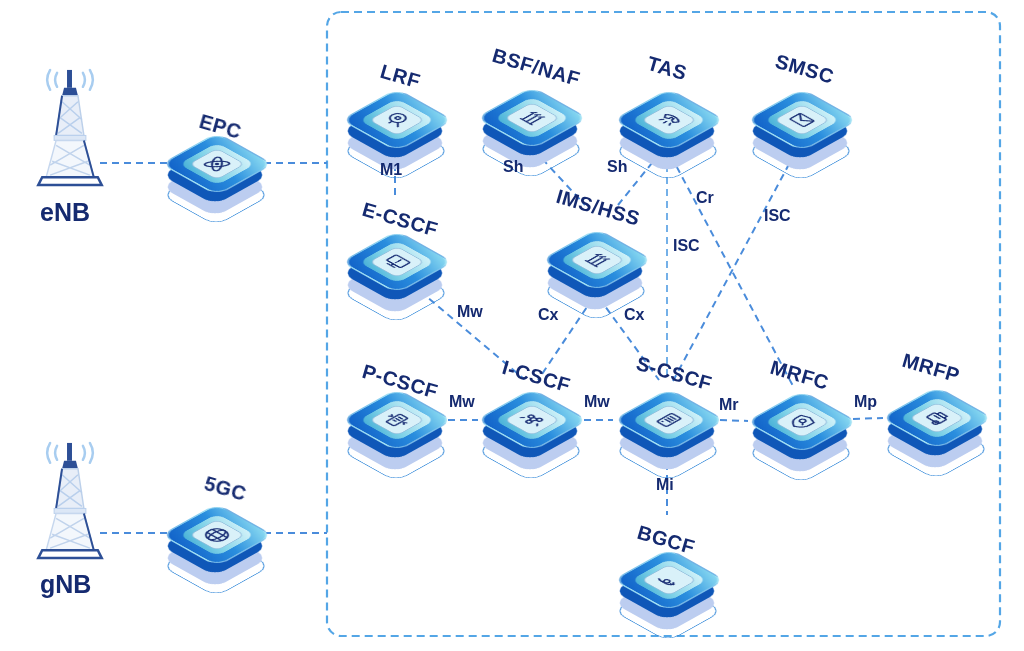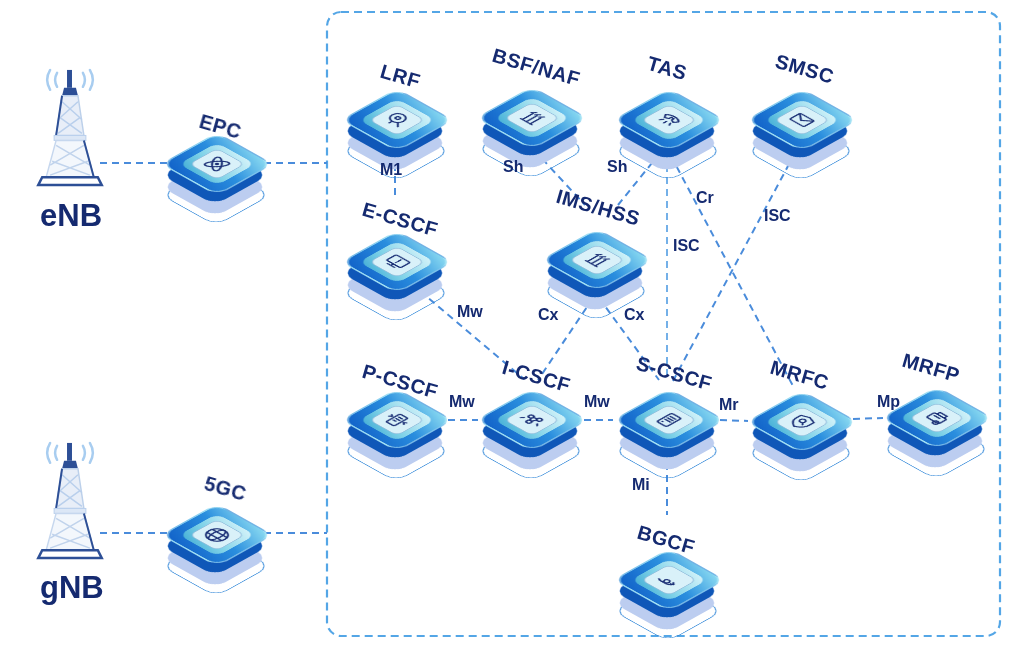--- a/index.html
+++ b/index.html
@@ -24,21 +24,21 @@
   .panel { position:absolute; left:7px; top:7px; right:7px; bottom:7px; border-radius:8px;
            background:#d9f1f9; border:1px solid rgba(23,96,168,.35);
            display:flex; align-items:center; justify-content:center; }
   .nicon { width:32px; height:32px; }
   .nicon * { stroke:#1b3076; fill:none; stroke-width:1.6; stroke-linecap:round; stroke-linejoin:round; }
   .nicon .fil { fill:#1b3076; stroke:none; }
 
   
   .nlabel { position:absolute; z-index:5; color:#152a70; font-weight:bold; font-size:20px;
             letter-spacing:.5px; transform:rotate(16deg); transform-origin:left top; white-space:nowrap; }
-  .tlabel { position:absolute; z-index:5; color:#152a70; font-weight:bold; font-size:31px; }
+  .tlabel { position:absolute; z-index:5; color:#152a70; font-weight:bold; font-size:25px; }
   .elabel { position:absolute; z-index:5; color:#152a70; font-weight:bold; font-size:16px; white-space:nowrap; }
 
   .tower { position:absolute; z-index:2; }
 </style>
 </head>
 <body>
 
 <div id="stage">
 
   <svg class="wires" width="1024" height="651" viewBox="0 0 1024 651">
@@ -359,16 +359,16 @@
   <div class="elabel" style="left:607px;top:158px">Sh</div>
   <div class="elabel" style="left:673px;top:237px">ISC</div>
   <div class="elabel" style="left:696px;top:189px">Cr</div>
   <div class="elabel" style="left:764px;top:207px">ISC</div>
   <div class="elabel" style="left:457px;top:303px">Mw</div>
   <div class="elabel" style="left:538px;top:306px">Cx</div>
   <div class="elabel" style="left:624px;top:306px">Cx</div>
   <div class="elabel" style="left:449px;top:393px">Mw</div>
   <div class="elabel" style="left:584px;top:393px">Mw</div>
   <div class="elabel" style="left:719px;top:396px">Mr</div>
-  <div class="elabel" style="left:877px;top:393px">Mp</div>
-  <div class="elabel" style="left:632px;top:476px">Mi</div>
+  <div class="elabel" style="left:854px;top:393px">Mp</div>
+  <div class="elabel" style="left:656px;top:476px">Mi</div>
 
 </div>
 
 </body></html>

